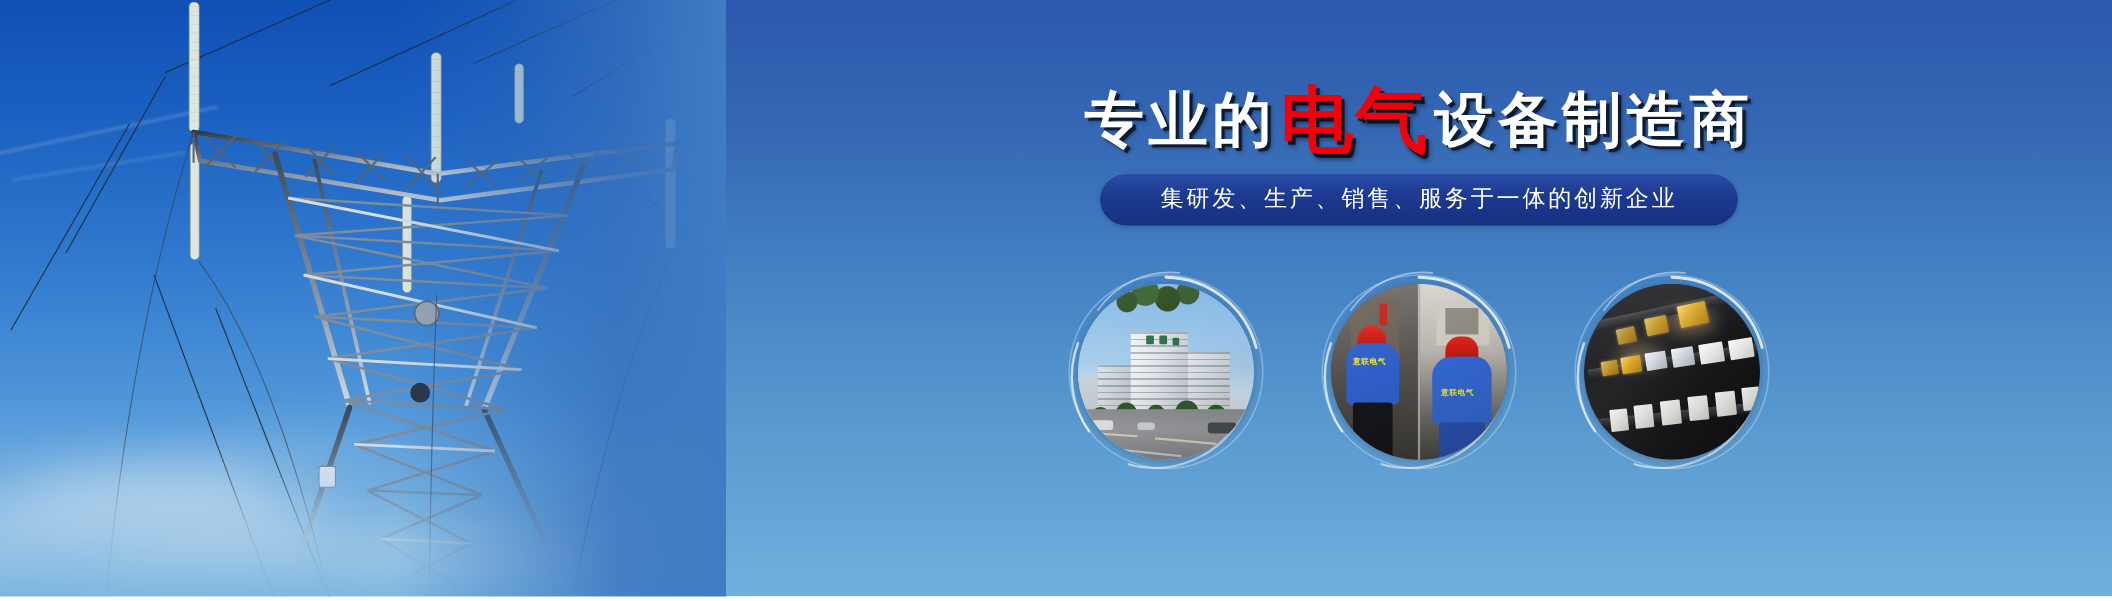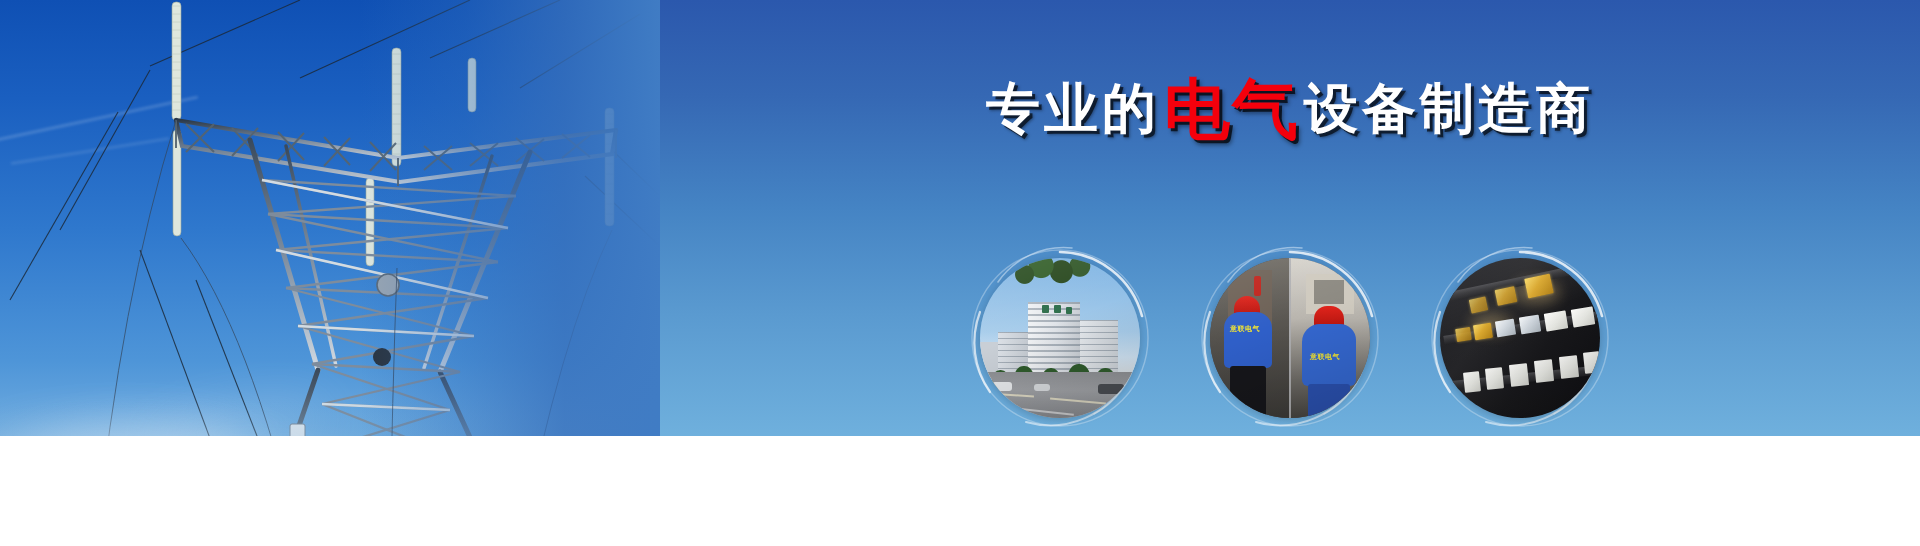--- a/index.html
+++ b/index.html
@@ -5,21 +5,21 @@
 <style>
   * { margin:0; padding:0; box-sizing:border-box; }
   html, body {
     width:1920px; height:546px;
     overflow:hidden;
     font-family:"Liberation Sans", sans-serif;
   }
 
   #banner{
     position:relative;
-    width:1920px; height:436px;
+    width:1920px; height:542px;
     overflow:hidden;
     background:linear-gradient(to bottom, #2b58ad 0%, #3568b4 22%, #4584c4 48%, #5a9ad0 72%, #6fb0dd 100%);
   }
 
   
   .photo-left{
     position:absolute; left:0; top:0;
     width:660px; height:546px;
     overflow:hidden;
   }
@@ -307,20 +307,23 @@
     <div class="photo-fade-b"></div>
     <div class="photo-fade"></div>
   </div>
 
   <div class="content">
 
     <div class="headline">
       <span class="seg">专业的</span><span class="seg accent">电气</span><span class="seg">设备制造商</span>
     </div>
 
+    <div class="pill">
+      <div class="pill-text">集研发、生产、销售、服务于一体的创新企业</div>
+    </div>
 
 
     <div class="circles">
 
       <div class="circle-wrap">
         <div class="ring">
           <svg width="184" height="184" viewBox="0 0 184 184" xmlns="http://www.w3.org/2000/svg" fill="none">
             <circle cx="92" cy="92" r="88" stroke="#ffffff" stroke-opacity=".30" stroke-width="1.4"></circle>
             <path d="M92 6 A86 86 0 0 1 174 70" stroke="#ffffff" stroke-opacity=".80" stroke-width="2.6" stroke-linecap="round"></path>
             <path d="M22 146 A86 86 0 0 1 12 66" stroke="#ffffff" stroke-opacity=".70" stroke-width="2.2" stroke-linecap="round"></path>

